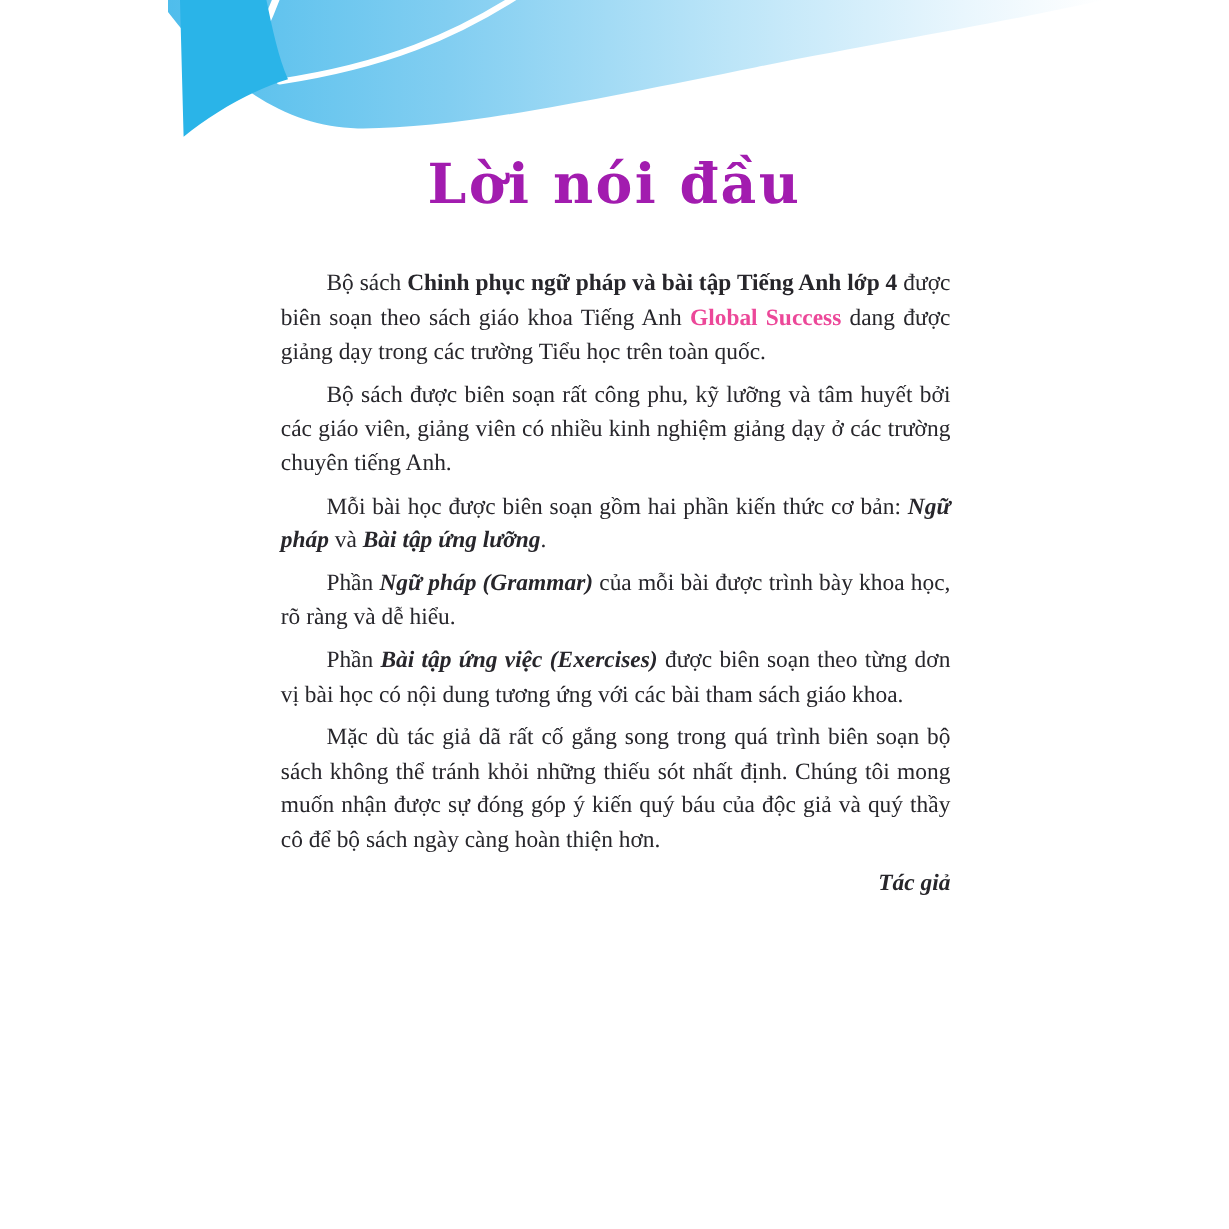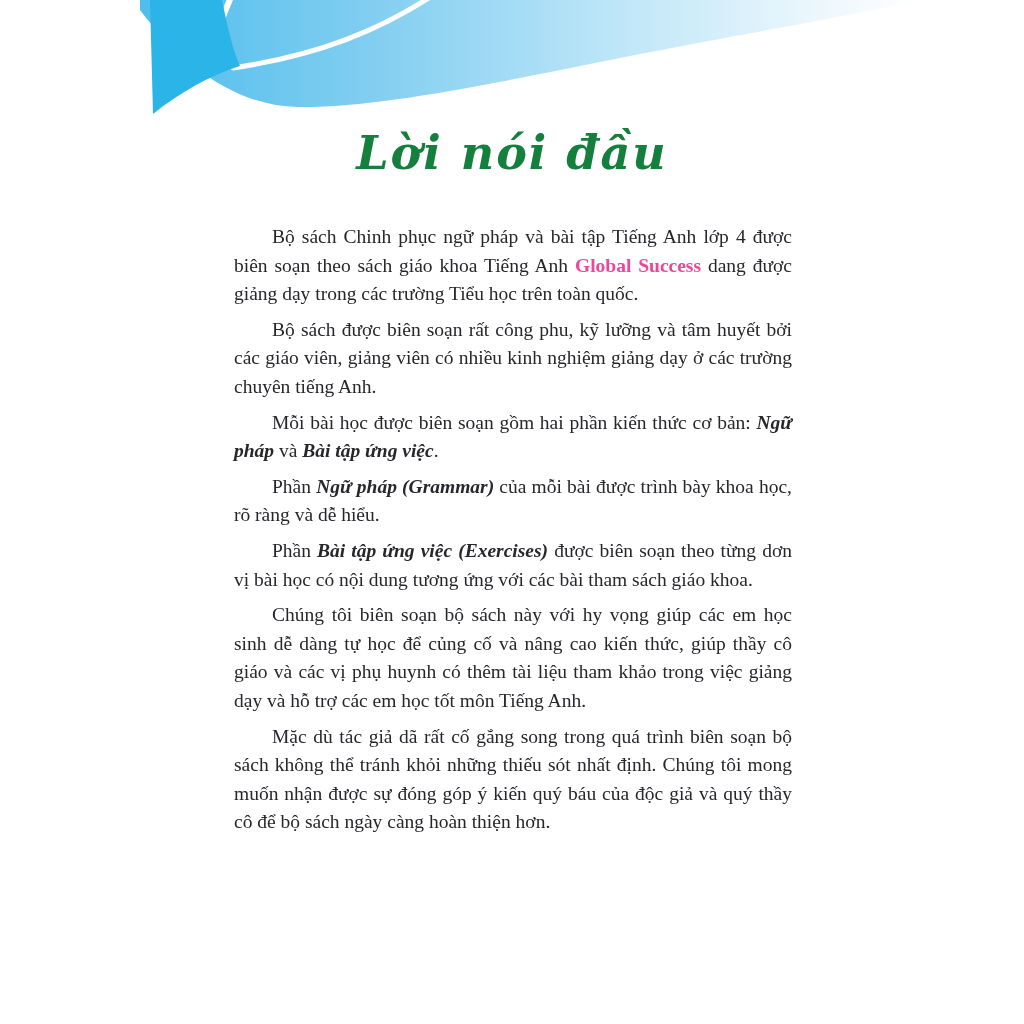--- a/index.html
+++ b/index.html
@@ -24,43 +24,42 @@
     width: 1024px;
     height: 135px;
   }
   .title {
     position: absolute;
     top: 126px;
     left: 0;
     width: 1024px;
     text-align: center;
     font-family: "DejaVu Serif", serif;
-    font-style: italic;
     font-weight: bold;
     font-size: 46px;
     letter-spacing: 2px;
-    color: #15803d;
+    color: #a21caf;
     margin: 0;
   }
   .content {
     position: absolute;
     top: 223px;
     left: 234px;
     width: 558px;
     color: #27262b;
     font-size: 19.5px;
     line-height: 28.6px;
   }
   .para {
     margin: 0 0 7px 0;
     text-align: justify;
     text-indent: 38px;
   }
   .run-n  { font-weight: normal; }
-  .run-b  { font-weight: normal; }
+  .run-b  { font-weight: bold; }
   .run-bb { font-weight: bold; color: #ec4899; }
   .run-bi { font-weight: bold; font-style: italic; }
   .closing {
     margin: 10px 0 0 0;
     text-indent: 38px;
     font-style: italic;
     text-align: left;
   }
   .author {
     margin: 5px 0 0 0;
@@ -100,20 +99,20 @@
                C 208 76 178 94 153 114 Z" fill="#2ab4e8"></path>
     </svg>
   </div>
 
   <h1 class="title">Lời nói đầu</h1>
 
   <div class="content">
 
     <p class="para"><span class="run-n">Bộ sách </span><span class="run-b">Chinh phục ngữ pháp và bài tập Tiếng Anh lớp 4</span><span class="run-n"> được biên soạn theo sách giáo khoa Tiếng Anh </span><span class="run-bb">Global Success</span><span class="run-n"> dang được giảng dạy trong các trường Tiểu học trên toàn quốc.</span></p>
       <p class="para"><span class="run-n">Bộ sách được biên soạn rất công phu, kỹ lưỡng và tâm huyết bởi các giáo viên, giảng viên có nhiều kinh nghiệm giảng dạy ở các trường chuyên tiếng Anh.</span></p>
-      <p class="para"><span class="run-n">Mỗi bài học được biên soạn gồm hai phần kiến thức cơ bản: </span><span class="run-bi">Ngữ pháp</span><span class="run-n"> và </span><span class="run-bi">Bài tập ứng việc</span><span class="run-n">.</span></p>
+      <p class="para"><span class="run-n">Mỗi bài học được biên soạn gồm hai phần kiến thức cơ bản: </span><span class="run-bi">Ngữ pháp</span><span class="run-n"> và </span><span class="run-bi">Bài tập ứng lưỡng</span><span class="run-n">.</span></p>
       <p class="para"><span class="run-n">Phần </span><span class="run-bi">Ngữ pháp (Grammar)</span><span class="run-n"> của mỗi bài được trình bày khoa học, rõ ràng và dễ hiểu.</span></p>
       <p class="para"><span class="run-n">Phần </span><span class="run-bi">Bài tập ứng việc (Exercises)</span><span class="run-n"> được biên soạn theo từng dơn vị bài học có nội dung tương ứng với các bài tham sách giáo khoa.</span></p>
-      <p class="para"><span class="run-n">Chúng tôi biên soạn bộ sách này với hy vọng giúp các em học sinh dễ dàng tự học để củng cố và nâng cao kiến thức, giúp thầy cô giáo và các vị phụ huynh có thêm tài liệu tham khảo trong việc giảng dạy và hỗ trợ các em học tốt môn Tiếng Anh.</span></p>
       <p class="para"><span class="run-n">Mặc dù tác giả dã rất cố gắng song trong quá trình biên soạn bộ sách không thể tránh khỏi những thiếu sót nhất định. Chúng tôi mong muốn nhận được sự đóng góp ý kiến quý báu của độc giả và quý thầy cô để bộ sách ngày càng hoàn thiện hơn.</span></p>
+    <p class="author">Tác giả</p>
   </div>
 
 </div>
 
 </body></html>

